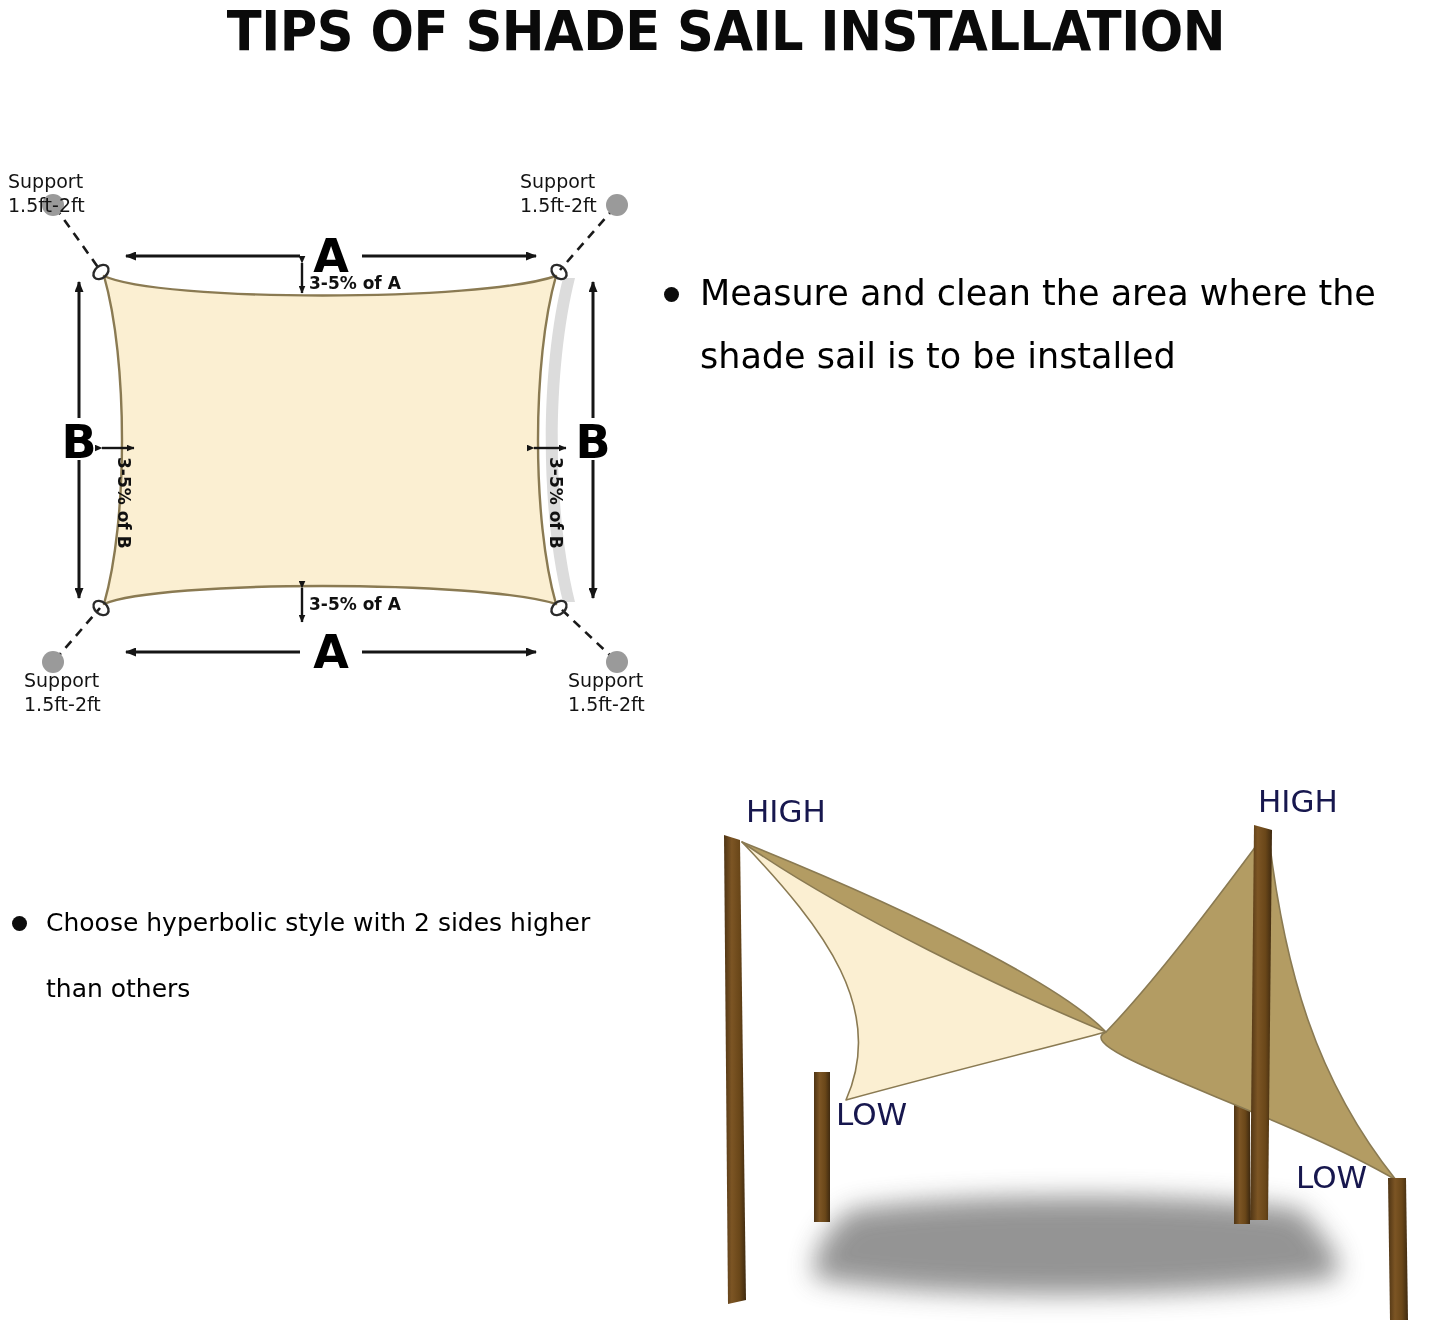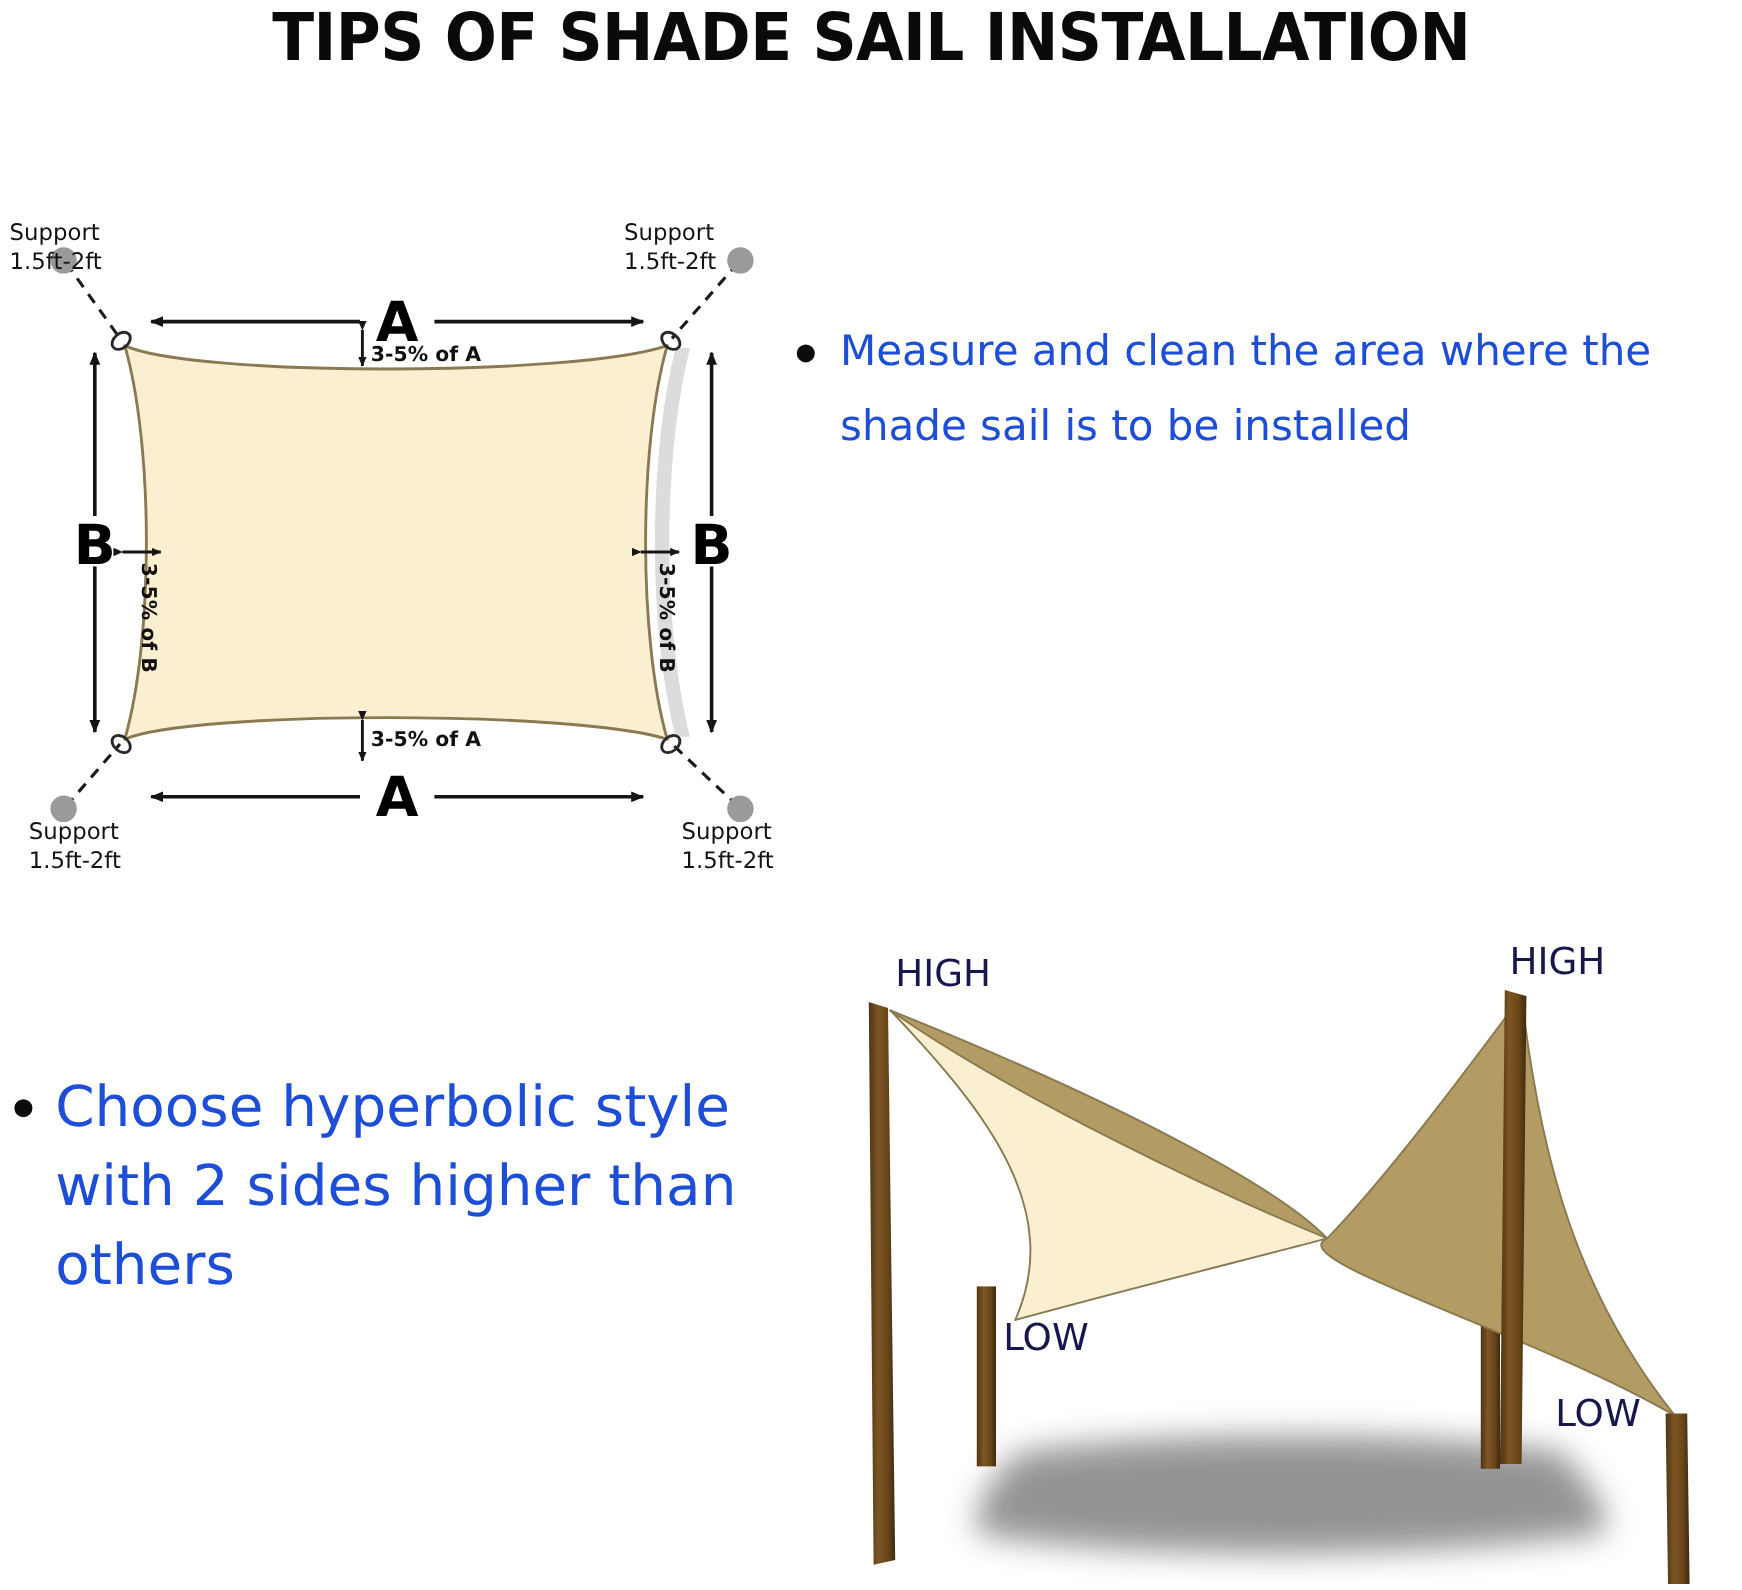--- a/index.html
+++ b/index.html
@@ -31,36 +31,36 @@
     letter-spacing: -0.5px;
     color: #0a0a0a;
     transform: scaleX(0.93);
     transform-origin: center center;
     white-space: nowrap;
   }
 
   
   .section { position: absolute; }
 
-  #rect-diagram  { left: 0px;   top: 172px; width: 660px; height: 570px; }
+  #rect-diagram  { left: 0px;   top: 160px; width: 660px; height: 570px; }
   #tips-list     { left: 648px; top: 262px; width: 804px; height: 400px; }
   #style-list    { left: 0px;   top: 890px; width: 630px; height: 340px; }
   #hyper-diagram { left: 636px; top: 780px; width: 816px; height: 545px; text-align: center; }
 
   
   ul.bullets {
     list-style: none;
     margin: 0;
     padding: 0;
   }
   ul.bullets li {
     position: relative;
     padding-left: 46px;
     margin-bottom: 4px;
-    color: #1d4ed8;
+    color: #000000;
     font-family: "DejaVu Sans", "Liberation Sans", sans-serif;
     font-weight: 400;
   }
   ul.bullets li::before {
     content: "";
     position: absolute;
     left: 14px;
     width: 15px;
     height: 15px;
     border-radius: 50%;
@@ -68,21 +68,21 @@
   }
 
   #tips-list ul.bullets li {
     font-size: 35px;
     line-height: 63px;
     padding-left: 52px;
   }
   #tips-list ul.bullets li::before { top: 25px; left: 16px; }
 
   #style-list ul.bullets li {
-    font-size: 47px;
+    font-size: 25px;
     line-height: 66px;
   }
   #style-list ul.bullets li::before { top: 26px; left: 12px; }
 
   
   svg { display: block; overflow: visible; }
   .lbl-support {
     font-family: "DejaVu Sans", "Liberation Sans", sans-serif;
     font-size: 19px;
     font-weight: 400;

